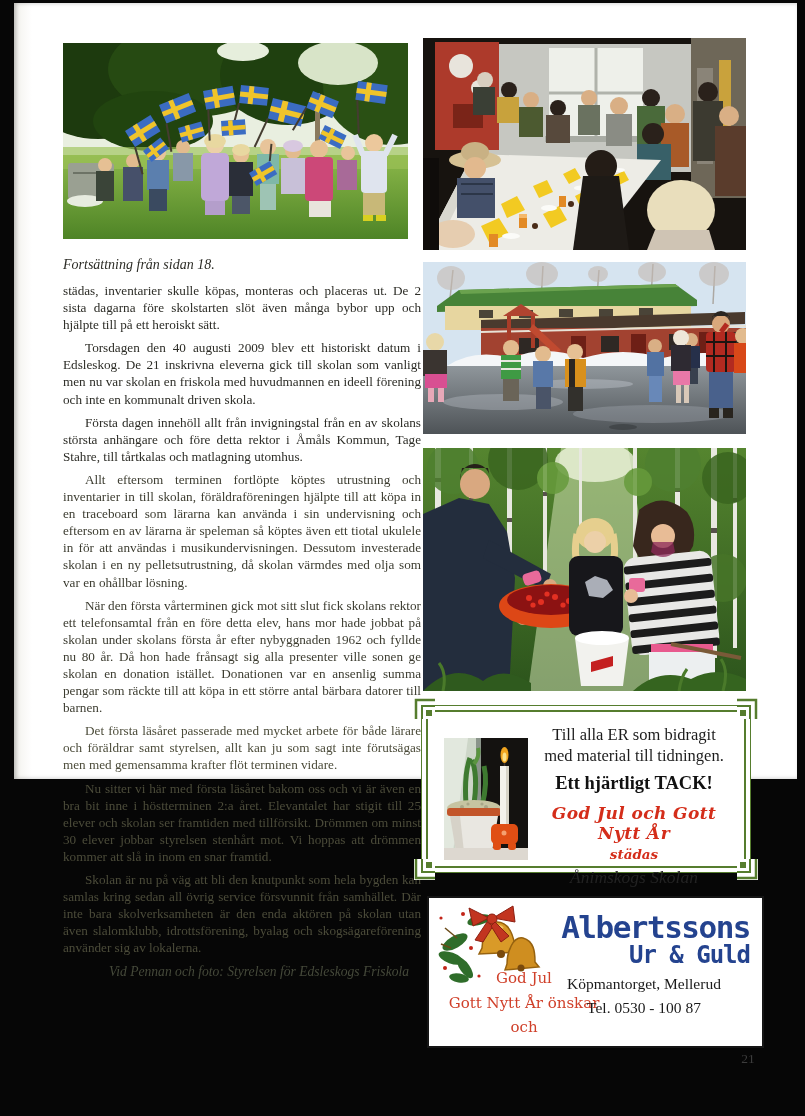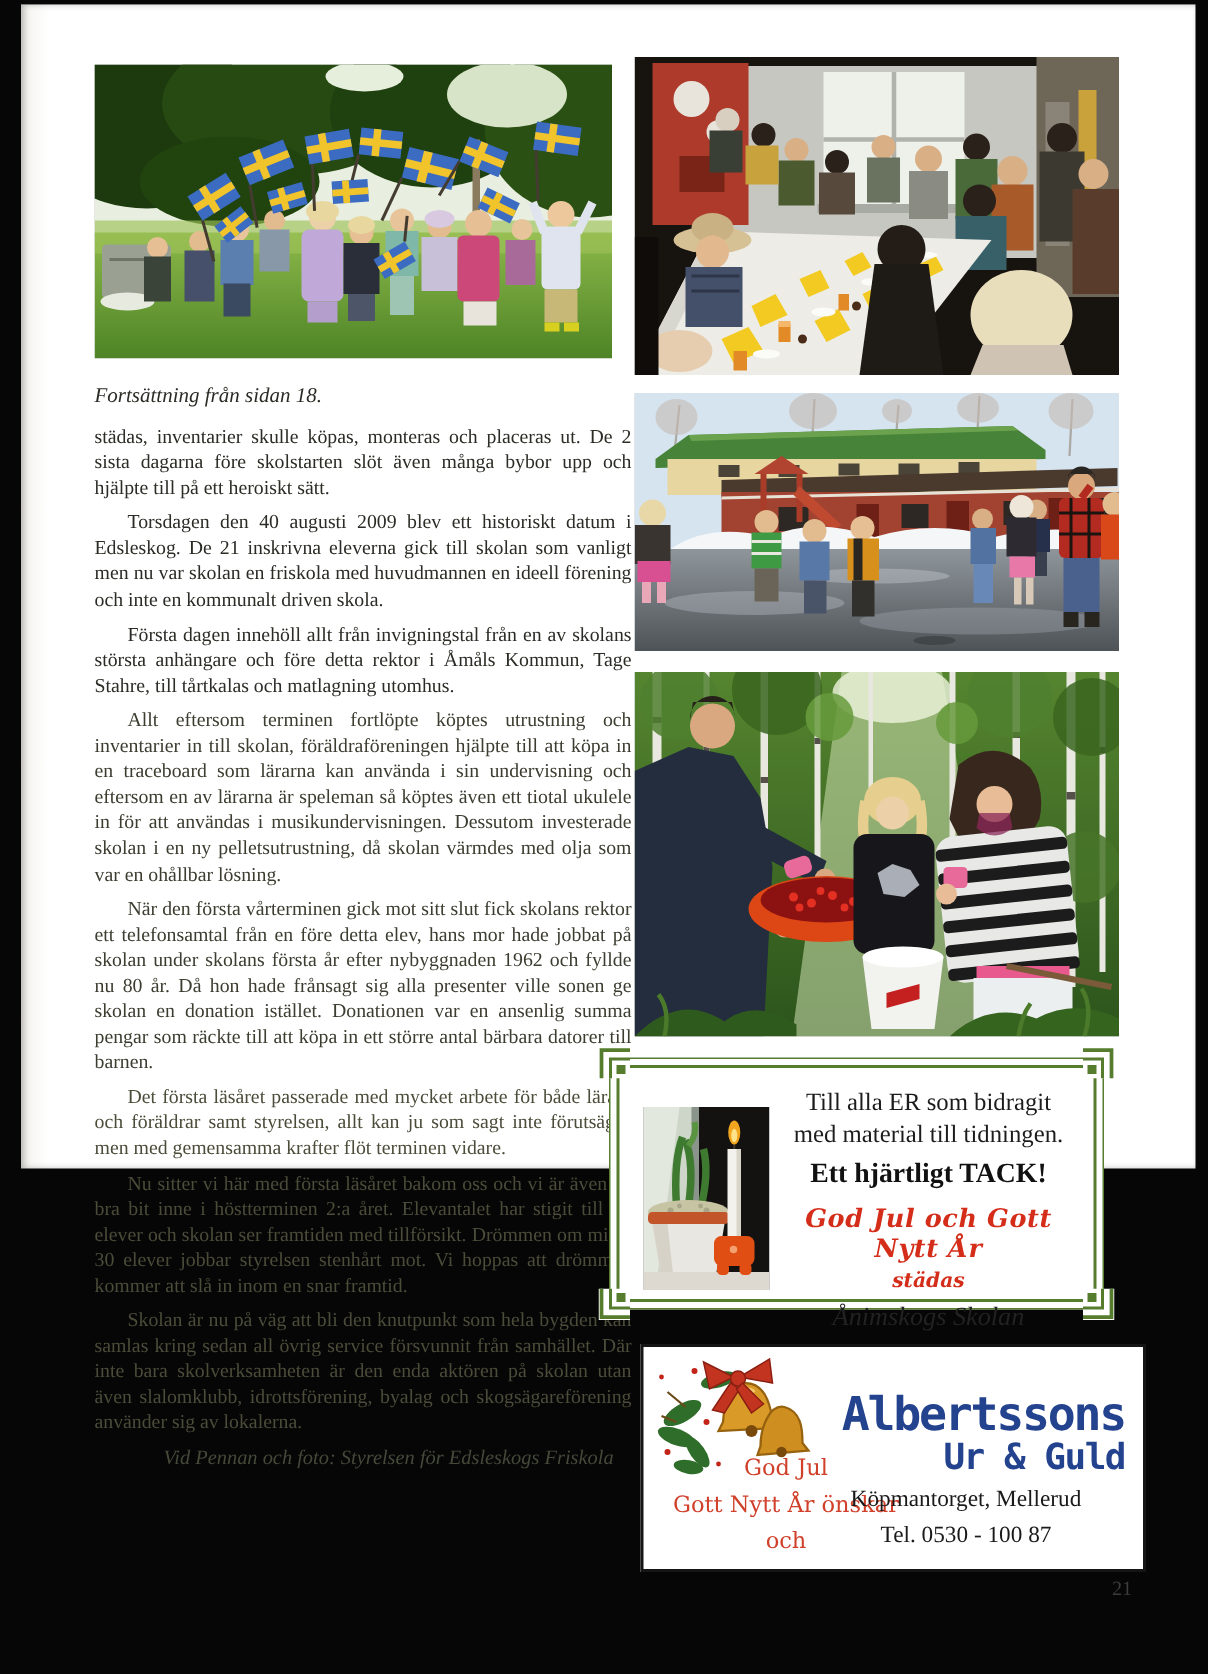--- a/index.html
+++ b/index.html
@@ -19,21 +19,21 @@
   .article p { font-size:13.2px; line-height:17.1px; text-align:justify;
                text-indent:22px; margin-bottom:6px; }
   .article p.noindent { text-indent:0; }
   .ink-a { color:#2c2c26; }
   .ink-b { color:#3c3c30; }
   .ink-c { color:#4c4c3a; }
   .byline { font-style:italic; font-size:13.6px; color:#45493a;
             text-align:center; padding-left:34px; margin-top:8px; }
 
   
-  .tack-box { position:absolute; left:392px; top:702px; width:330px; height:168px;
+  .tack-box { position:absolute; left:407px; top:702px; width:330px; height:168px;
               background:#fff; border:1px solid #567d2e; }
   .tack-inner { position:absolute; inset:4px; border:2px solid #567d2e; }
   .tack-corner { position:absolute; width:21px; height:21px; }
   .tack-corner svg { display:block; width:100%; height:100%; }
   .tc-tl { left:-8px; top:-8px; }
   .tc-tr { right:-8px; top:-8px; transform:rotate(90deg); }
   .tc-br { right:-8px; bottom:-8px; transform:rotate(180deg); }
   .tc-bl { left:-8px; bottom:-8px; transform:rotate(270deg); }
   .candle-photo { position:absolute; left:22px; top:32px; width:84px; height:122px; }
   .tack-text { position:absolute; left:106px; top:18px; right:10px; text-align:center; }
@@ -46,21 +46,21 @@
   .tack-sig { font-style:italic; font-size:17.5px; color:#222; margin-top:5px; }
 
   
   .ad-box { position:absolute; left:413px; top:893px; width:337px; height:152px;
             background:#fff; border:2px solid #151515; }
   .bells { position:absolute; left:6px; top:6px; width:112px; height:82px; }
   .bells svg { display:block; width:100%; height:100%; }
   .ad-greeting { position:absolute; left:10px; top:68px; width:170px; text-align:center;
                  font-family:"DejaVu Serif", serif; color:#d0402a; font-size:15px;
                  line-height:24.5px; }
-  .ad-right { position:absolute; right:12px; top:30px; width:212px; text-align:center; }
+  .ad-right { position:absolute; right:12px; top:14px; width:212px; text-align:center; }
   .ad-name { font-family:"DejaVu Sans Mono", monospace; font-weight:bold;
              color:#24438f; font-size:31px; letter-spacing:-1.5px; text-align:right;
              line-height:30px; }
   .ad-sub  { font-family:"DejaVu Sans Mono", monospace; font-weight:bold;
              color:#24438f; font-size:24px; letter-spacing:-1px; text-align:right;
              line-height:26px; }
   .ad-addr { font-size:15.5px; color:#1a1a1a; margin-top:7px; }
   .ad-tel  { font-size:15.5px; color:#1a1a1a; margin-top:6px; }
 
   .page-number { position:absolute; left:714px; top:1048px; width:40px;

